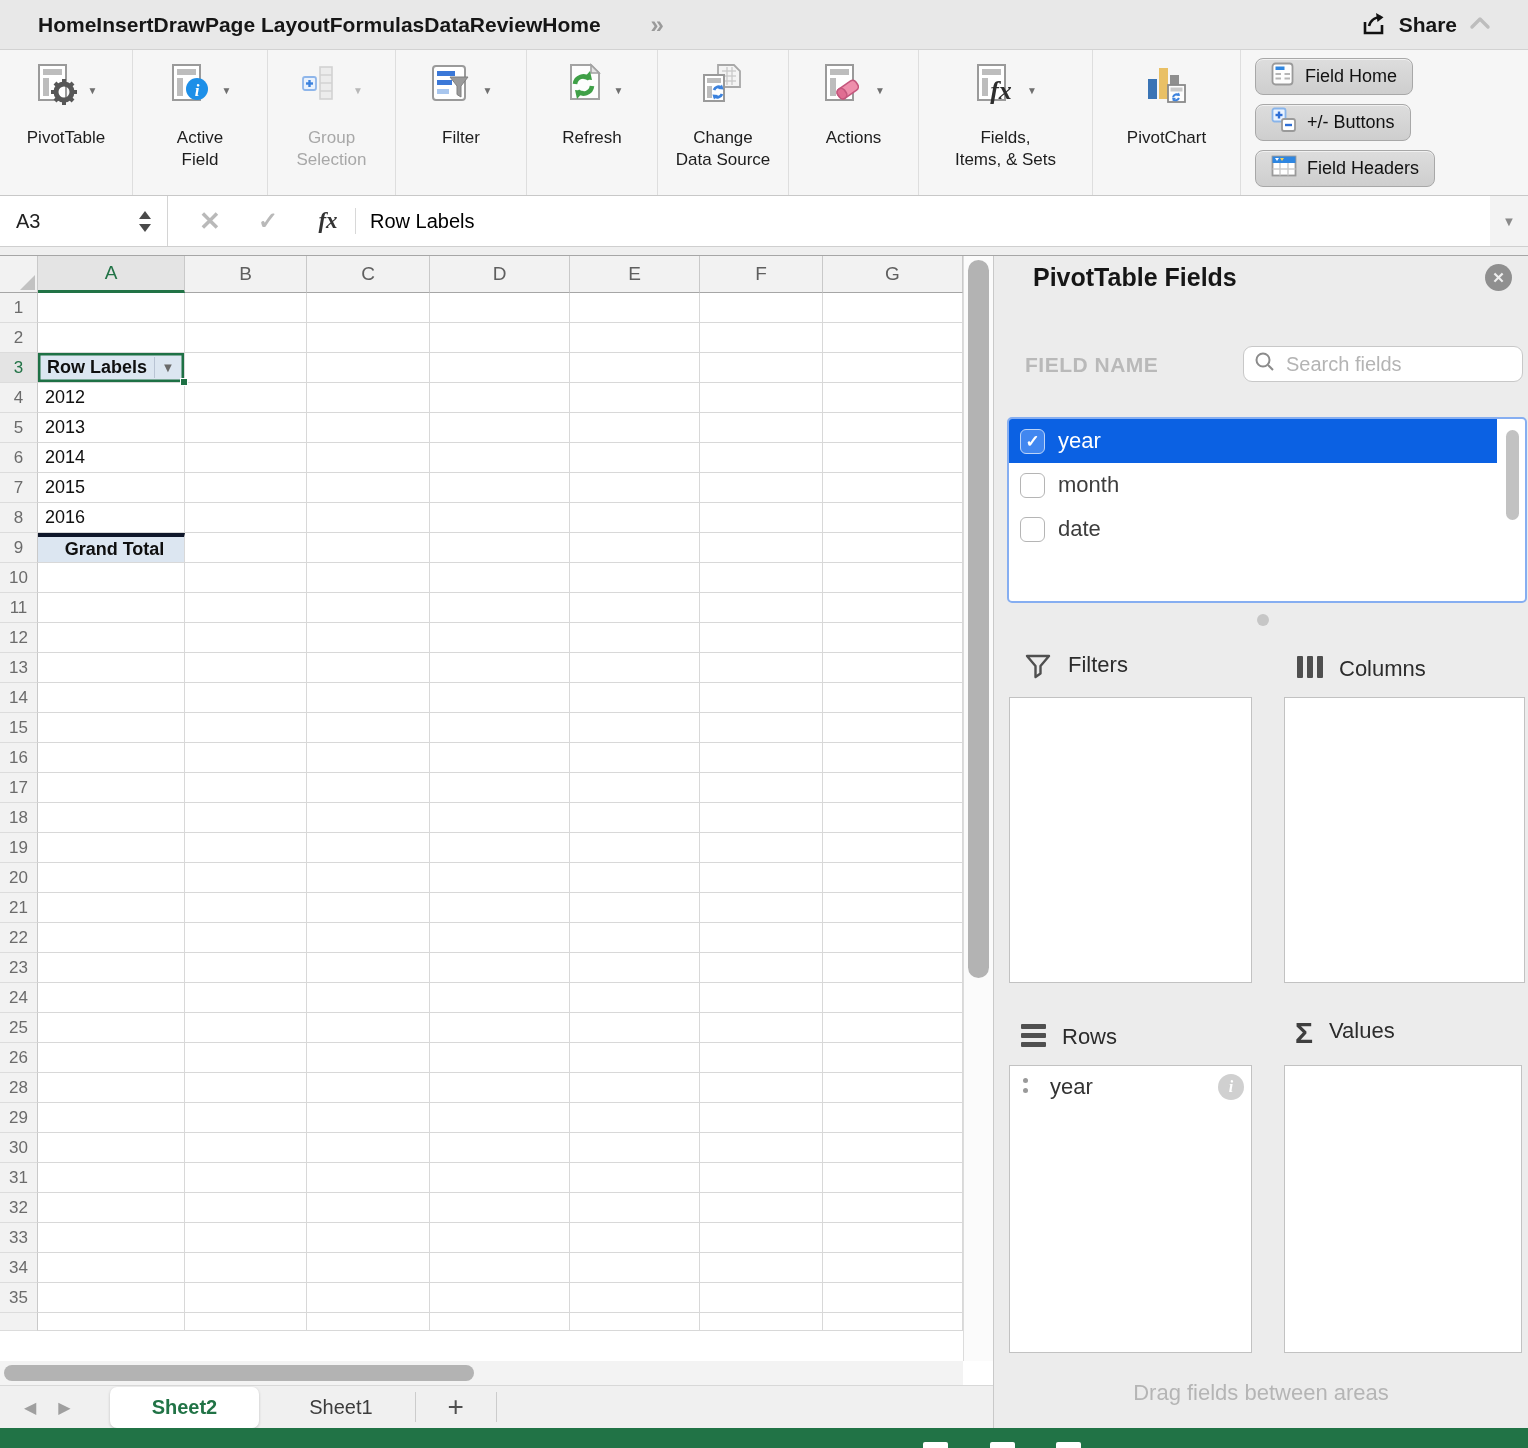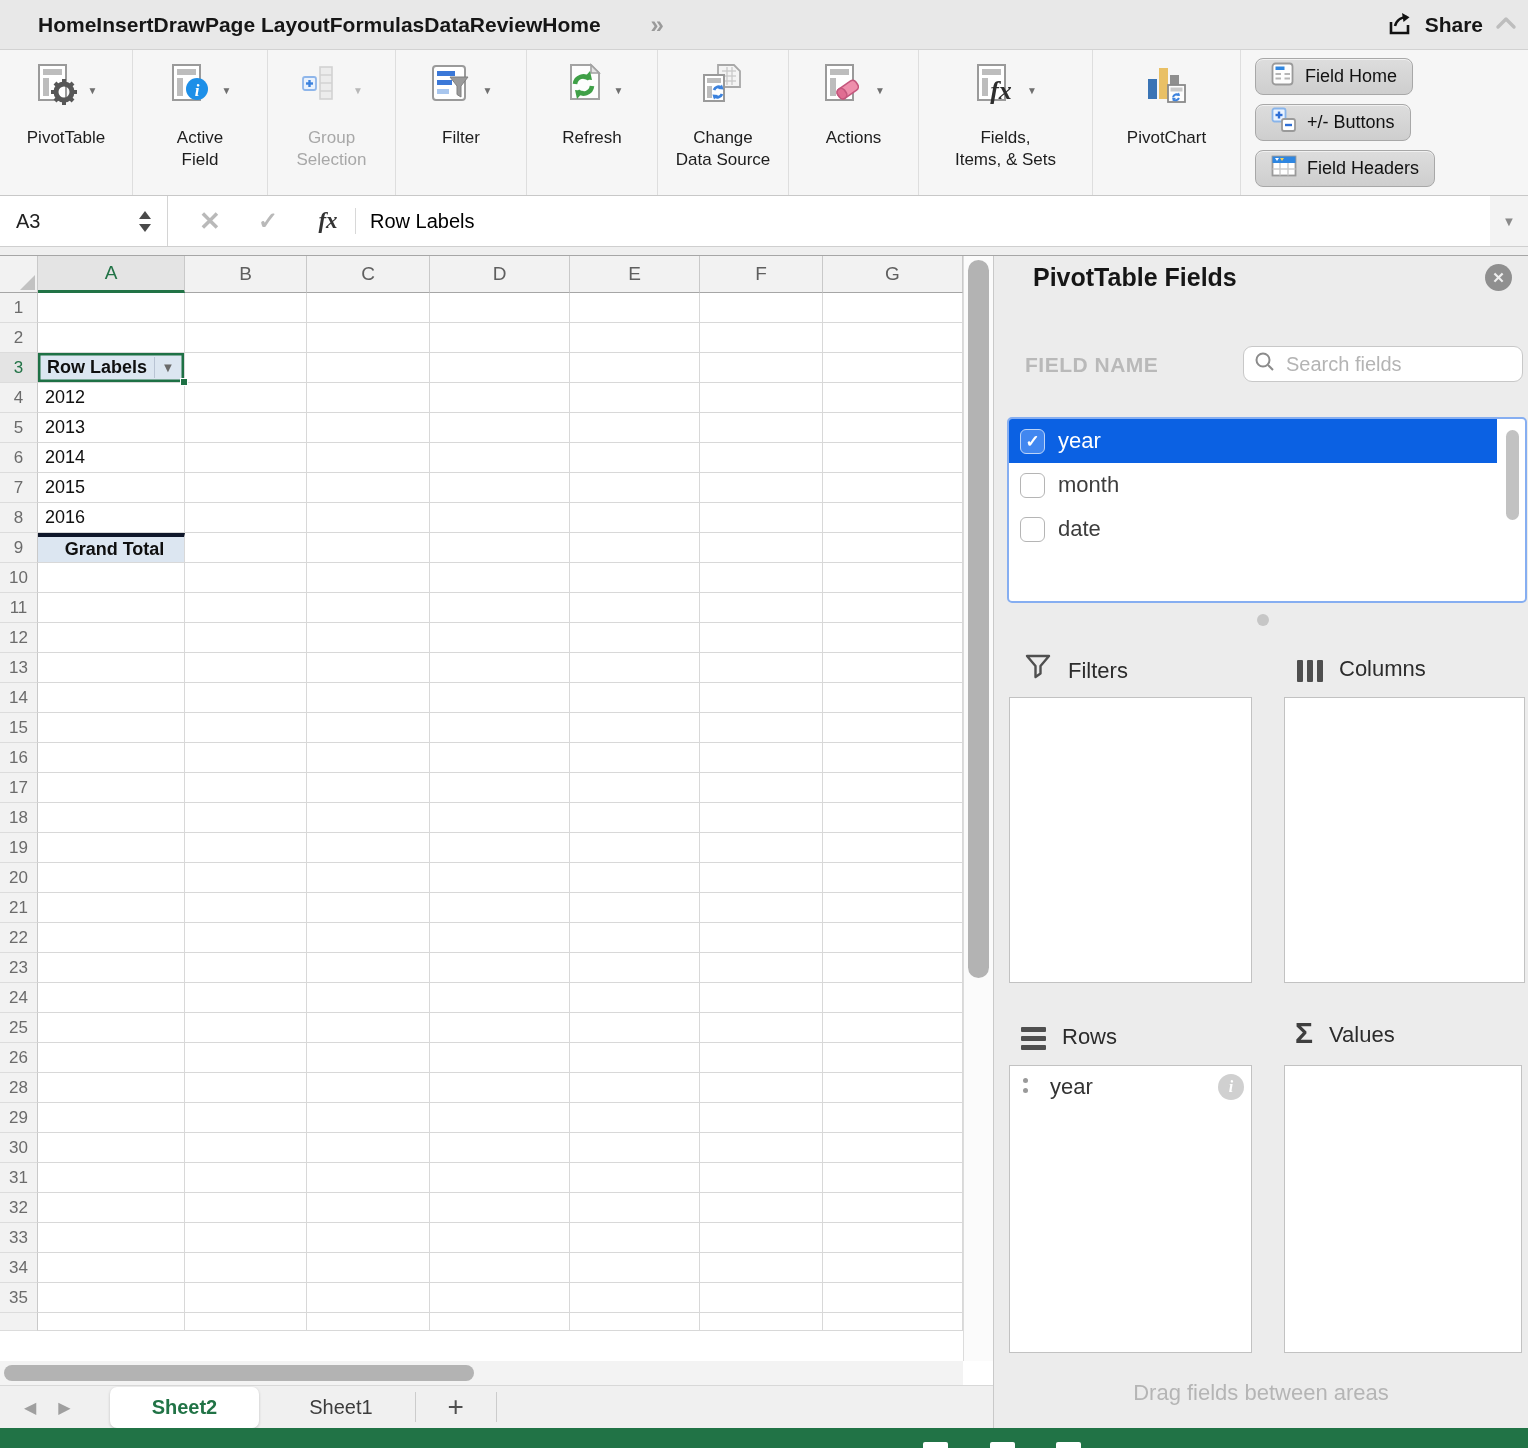--- a/index.html
+++ b/index.html
@@ -6,21 +6,21 @@
   #app{position:relative;width:1528px;height:1448px;overflow:hidden;background:#fff;
        font-family:"Liberation Sans",sans-serif;color:#1a1a1a;}
   *{box-sizing:border-box;}
 
   
   .menubar{position:absolute;left:0;top:0;width:1528px;height:50px;background:#e8e8e8;
            border-bottom:1px solid #d2d2d2;display:flex;align-items:center;}
   .menu-tabs{display:flex;padding-left:38px;align-items:center;}
   .menu-tab{font-size:21px;font-weight:600;color:#161616;white-space:nowrap;}
   .menu-overflow{font-size:24px;color:#9a9a9a;margin-left:50px;font-weight:600;}
-  .share{position:absolute;right:11px;top:0;height:50px;display:flex;align-items:center;gap:12px;}
+  .share{position:absolute;right:37px;top:0;height:50px;display:flex;align-items:center;gap:12px;}
   .share-label{font-size:21px;font-weight:600;color:#161616;}
 
   
   .ribbon{position:absolute;left:0;top:50px;width:1528px;height:146px;background:#f6f6f6;
           border-bottom:1px solid #c8c8c8;display:flex;}
   .ritem{height:100%;border-right:1px solid #dedede;display:flex;flex-direction:column;
          align-items:center;padding-top:13px;}
   .ricon{height:64px;display:flex;align-items:flex-start;justify-content:center;}
   .rcaret{font-size:10px;color:#6f6f6f;margin-left:7px;margin-top:22px;}
   .rcaret.dis{color:#b8b8b8;}
@@ -118,21 +118,21 @@
   .fitem{display:flex;align-items:center;gap:13px;padding-left:11px;height:44px;font-size:22px;
       color:#3d3d3d;width:calc(100% - 28px);}
   .fitem.selected{background:#0b61e3;color:#fff;}
   .cbx{width:25px;height:25px;border-radius:6px;background:#fff;border:1.5px solid #b5b5b5;
       display:flex;align-items:center;justify-content:center;flex:none;}
   .cbx.checked{background:#4187f0;border:1.5px solid #bcd4f8;color:#fff;font-size:17px;font-weight:700;}
   .p-listscroll{position:absolute;right:6px;top:11px;width:13px;height:90px;background:#c2c2c2;
       border-radius:7px;}
   .p-dragdot{position:absolute;left:263px;top:358px;width:12px;height:12px;border-radius:50%;
       background:#c6c6c6;}
-  .a-hdr{position:absolute;display:flex;align-items:flex-end;gap:16px;}
+  .a-hdr{position:absolute;display:flex;align-items:flex-start;gap:16px;}
   .a-label{font-size:22px;color:#2c2c2c;}
   .a-box{position:absolute;background:#fff;border:1.5px solid #c2c2c2;}
   .sigma{font-size:30px;color:#3f3f3f;font-weight:600;line-height:1;}
   .chip{height:42px;display:flex;align-items:center;font-size:22px;color:#333;position:relative;
       padding-left:40px;}
   .chip-dots{position:absolute;left:13px;top:12px;display:flex;flex-direction:column;gap:5px;}
   .chip-dots span{width:5px;height:5px;border-radius:50%;background:#9a9a9a;display:block;}
   .chip-info{position:absolute;right:7px;top:8px;width:26px;height:26px;border-radius:50%;
       background:#d0d0d0;color:#fff;display:flex;align-items:center;justify-content:center;
       font-size:16px;font-style:italic;font-family:"Liberation Serif",serif;font-weight:700;}

